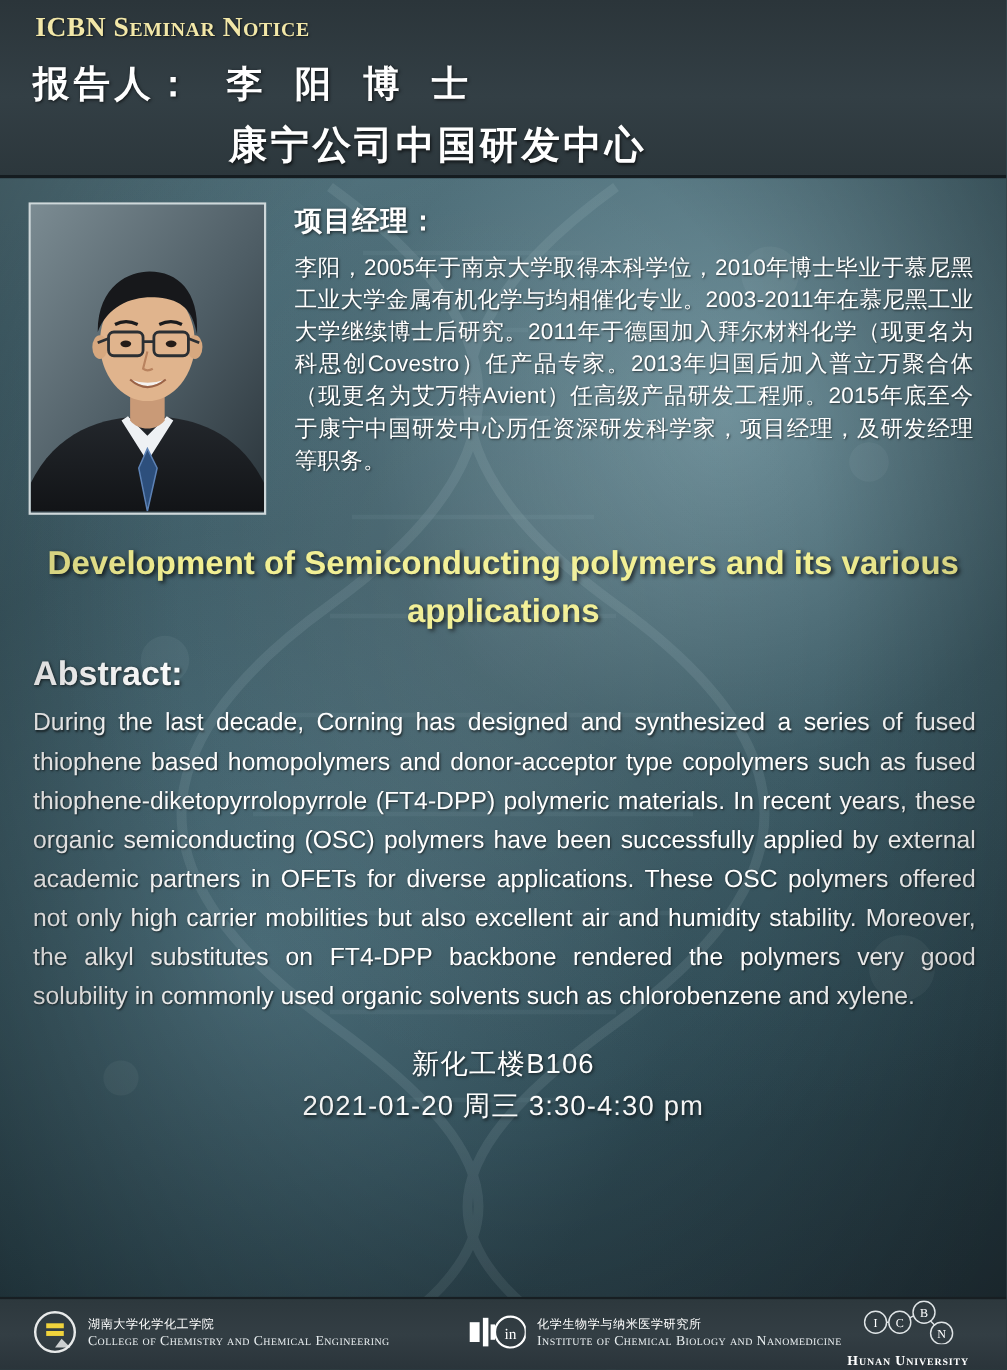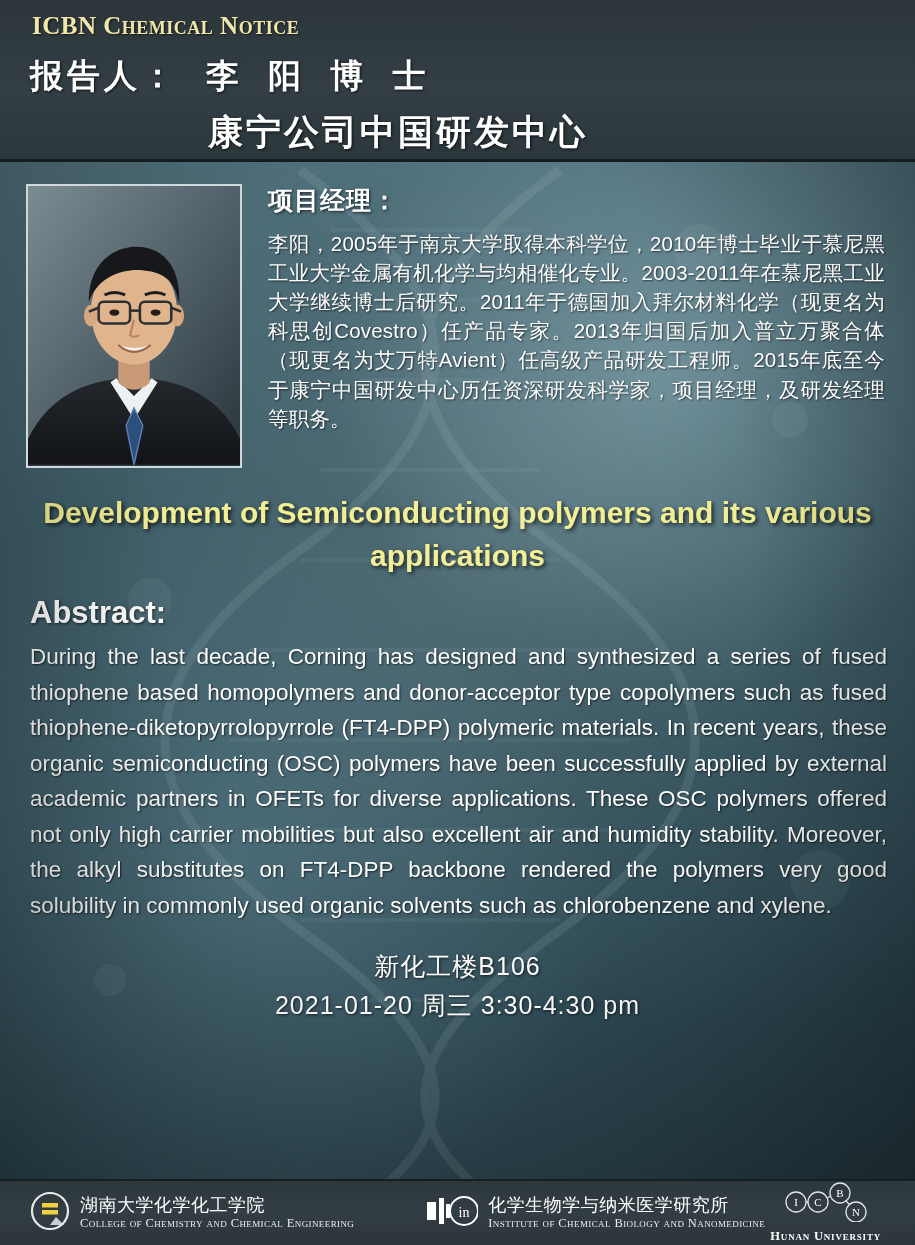--- a/index.html
+++ b/index.html
@@ -184,21 +184,21 @@
   }
   .f1 { margin-left: 14px; }
   .f2 { margin-left: 72px; }
   .f3 { margin-left: auto; margin-right: 18px; }
   .footer-logo {
     flex: 0 0 auto;
     margin-right: 10px;
   }
   .footer-text-cn {
     color: #ffffff;
-    font-size: 18px;
+    font-size: 11px;
     letter-spacing: 0.5px;
     line-height: 1.25;
   }
   .footer-text-en {
     color: #e9eef0;
     font-family: "Liberation Serif", serif;
     font-variant: small-caps;
     font-weight: normal;
     font-size: 12.5px;
     letter-spacing: 0.4px;
@@ -242,21 +242,21 @@
       <circle cx="700" cy="250" r="26"></circle>
       <circle cx="790" cy="420" r="18"></circle>
       <circle cx="150" cy="600" r="22"></circle>
       <circle cx="820" cy="880" r="30"></circle>
       <circle cx="110" cy="980" r="16"></circle>
     </g>
   </svg>
   <div class="bg-vignette"></div>
 
   <div class="header">
-    <div class="seminar-notice">ICBN Chemical Notice</div>
+    <div class="seminar-notice">ICBN Seminar Notice</div>
     <div class="speaker-line1">
       <span>报告人：</span><span class="speaker-name">李 阳 博 士</span>
     </div>
     <div class="speaker-line2">康宁公司中国研发中心</div>
   </div>
 
   <div class="bio-wrap">
     <div class="photo-frame">
       <svg class="portrait" viewBox="0 0 216 284" preserveAspectRatio="xMidYMid slice">
         <defs>

